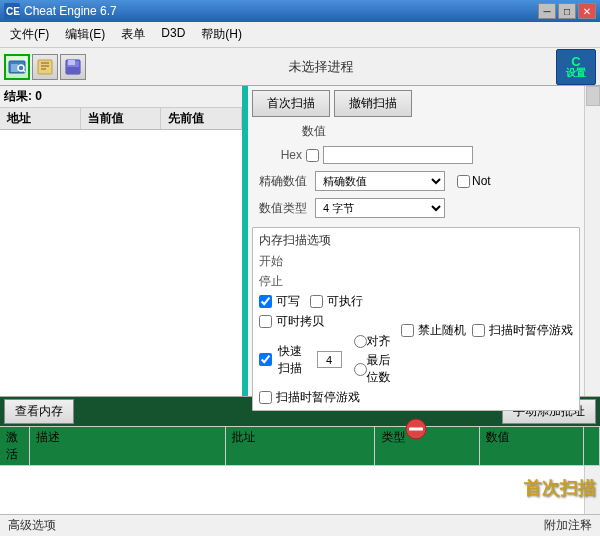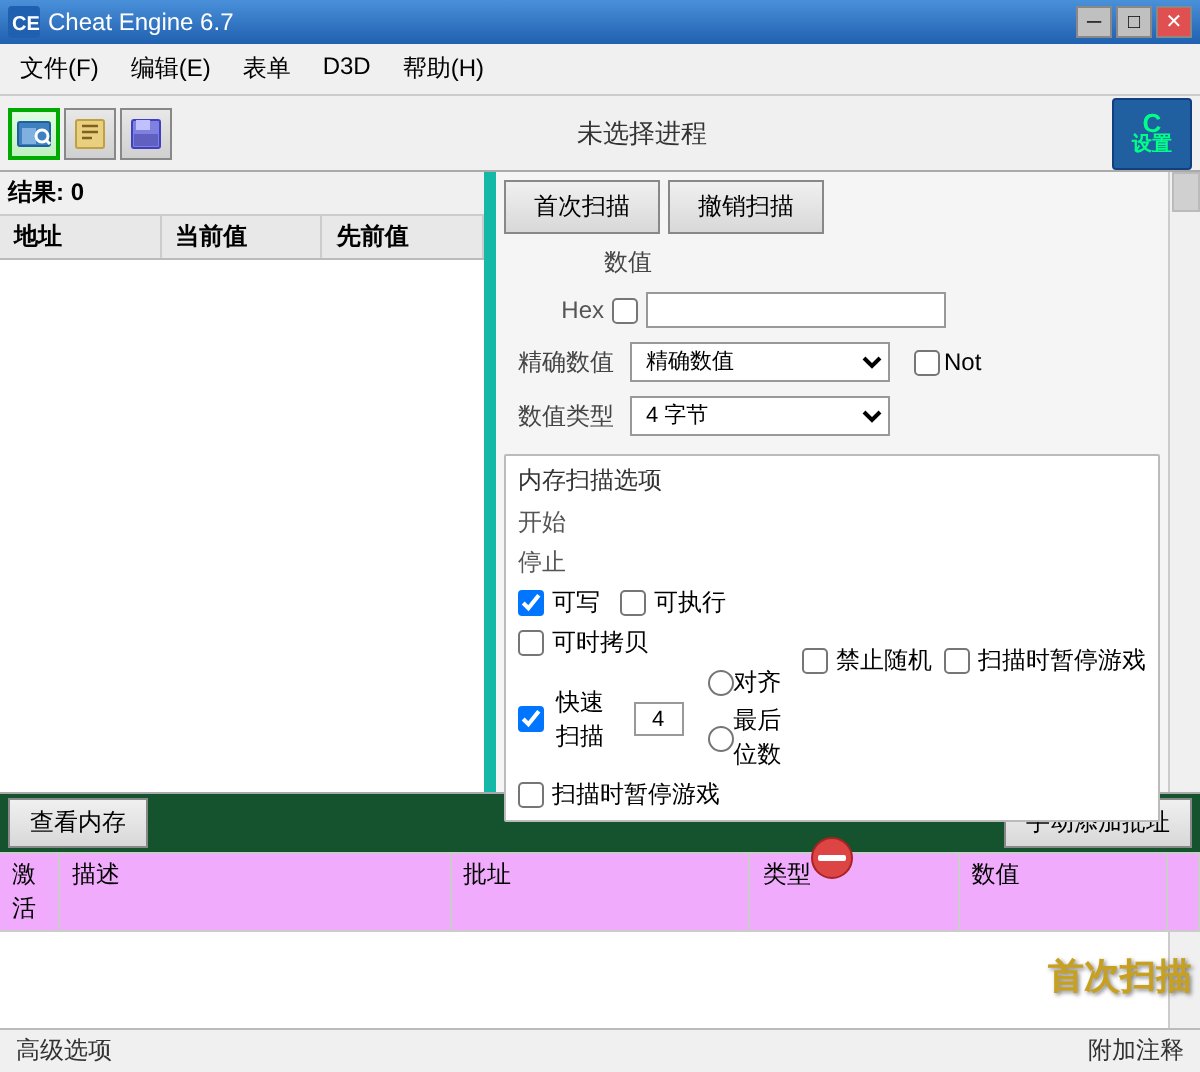--- a/index.html
+++ b/index.html
@@ -273,21 +273,21 @@
     .bottom-btn {
       padding: 3px 10px;
       border: 1px solid #888;
       background: linear-gradient(to bottom, #f0f0f0, #d8d8d8);
       cursor: pointer;
       font-size: 12px;
       font-family: 'SimSun', '宋体', sans-serif;
     }
     .address-list-header {
       display: flex;
-      background: #f0abfc;
+      background: #15803d;
       border-top: 1px solid #ccc;
       border-bottom: 1px solid #ccc;
     }
     .address-list-header div {
       padding: 2px 6px;
       border-right: 1px solid #ccc;
       font-size: 12px;
     }
 
     

